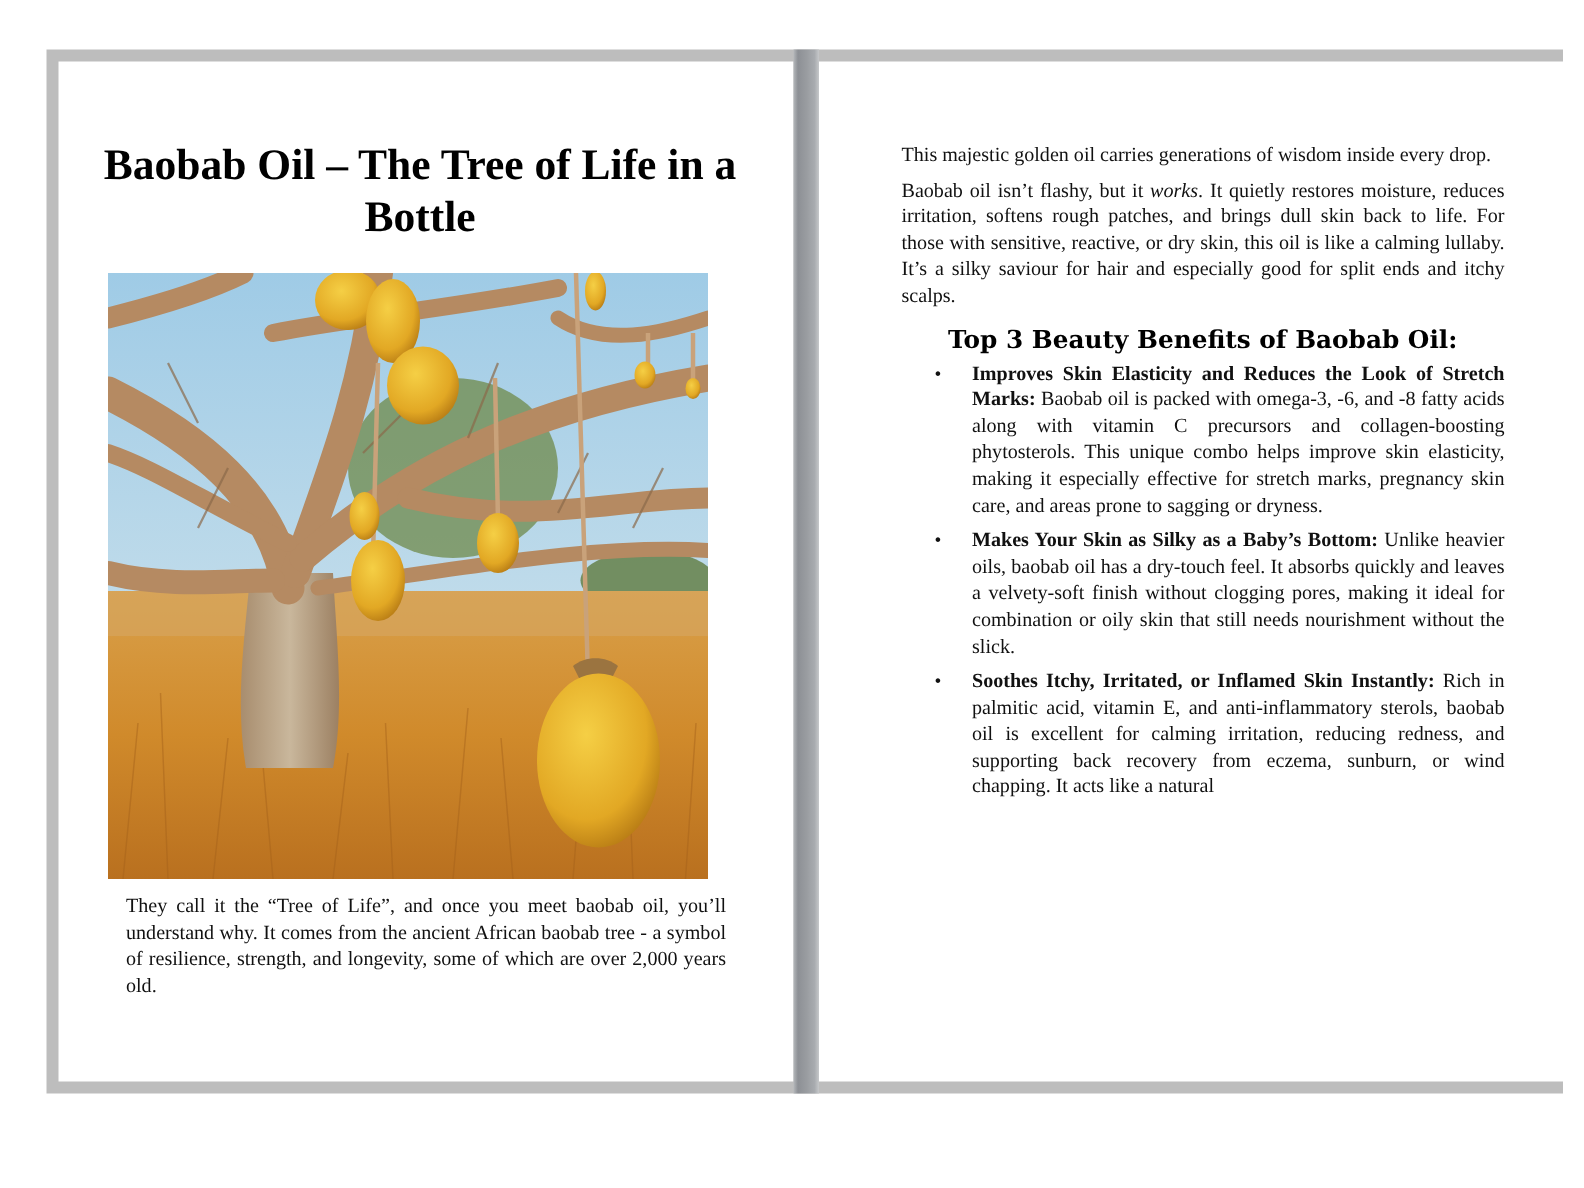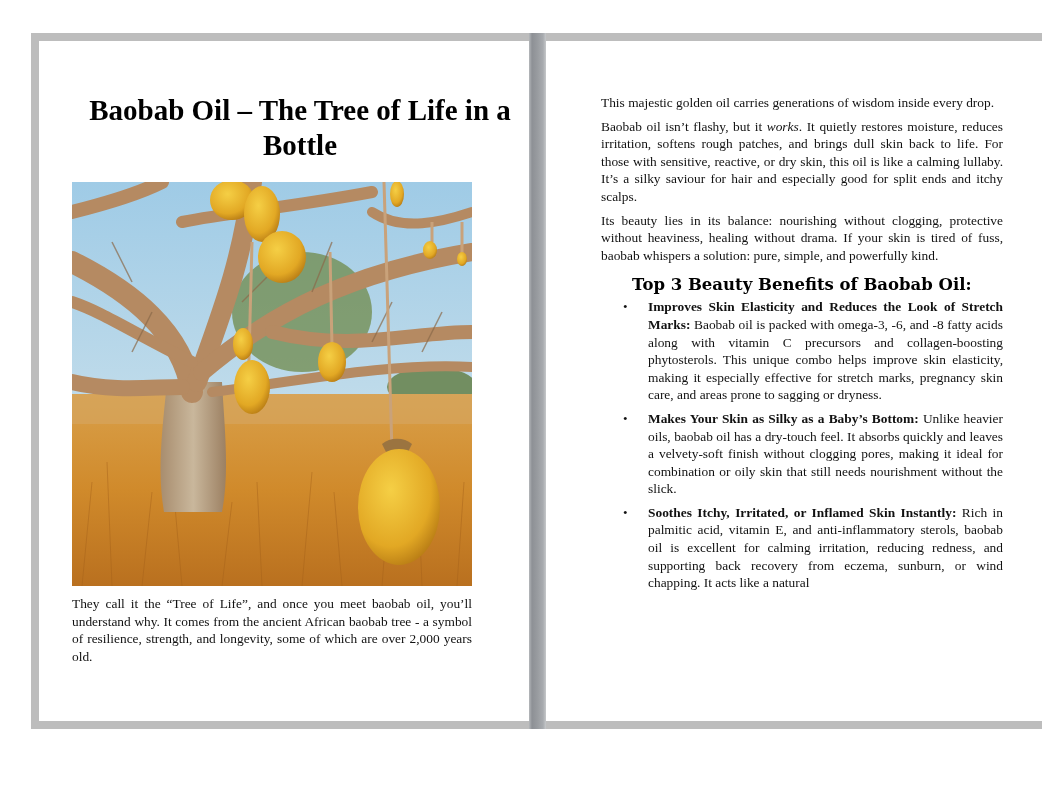--- a/index.html
+++ b/index.html
@@ -16,32 +16,32 @@
     }
     .page-left { left: 8px; width: 490px; }
     .page-right { left: 515px; width: 508px; }
     .gutter {
       position: absolute; left: 498px; top: 0; width: 17px; height: 696px;
       background: linear-gradient(to right, #b5b8bb 0px, #8d9095 3px, #9a9da1 9px, #a8abaf 14px, #c6c8ca 17px);
     }
     .title {
       position: absolute; left: 0; top: 52px; width: 482px; margin: 0;
       text-align: center; font-weight: bold; font-size: 29px; line-height: 35px;
-      font-family: "Liberation Serif", serif; color: #000; padding-left: 20px;
+      font-family: "Liberation Serif", serif; color: #000;
     }
     .photo {
       position: absolute; left: 33px; top: 141px; width: 400px; height: 404px; overflow: hidden;
       background: linear-gradient(#a7cfe6 0%, #cbe3ee 45%, #e3e6e0 52%, #d99b3f 56%, #cf8a2d 100%);
     }
     .photo svg { display: block; }
     .body-text {
       font-size: 13.4px; line-height: 17.6px; text-align: justify; margin: 0;
       font-family: "Liberation Serif", serif; color: #111;
     }
-    .left-para { position: absolute; left: 33px; top: 554px; width: 400px; }
+    .left-para { position: absolute; left: 45px; top: 554px; width: 400px; }
     .right-col { position: absolute; left: 55px; top: 53px; width: 402px; }
     .right-col .body-text { margin-bottom: 6px; }
     .section-heading {
       font-family: "DejaVu Serif", serif; font-weight: bold; font-size: 16.5px;
       line-height: 22px; margin: 10px 0 2px 31px; color: #000;
     }
     ul.benefits { list-style: none; padding: 0; margin: 0; }
     ul.benefits li { position: relative; padding-left: 47px; }
     ul.benefits li .bullet {
       position: absolute; left: 22px; top: 0; font-size: 13px; line-height: 17.6px;
@@ -147,21 +147,20 @@
 
     <p class="body-text left-para">They call it the “Tree of Life”, and once you meet baobab oil, you’ll understand why. It comes from the ancient African baobab tree - a symbol of resilience, strength, and longevity, some of which are over 2,000 years old.</p>
   </div>
 
   <div class="gutter"></div>
 
   <div class="page page-right">
     <div class="right-col">
       <p class="body-text">This majestic golden oil carries generations of wisdom inside every drop.</p>
       <p class="body-text"><span>Baobab oil isn’t flashy, but it </span><i>works</i><span>. It quietly restores moisture, reduces irritation, softens rough patches, and brings dull skin back to life. For those with sensitive, reactive, or dry skin, this oil is like a calming lullaby. It’s a silky saviour for hair and especially good for split ends and itchy scalps.</span></p>
-      <p class="body-text">Its beauty lies in its balance: nourishing without clogging, protective without heaviness, healing without drama. If your skin is tired of fuss, baobab whispers a solution: pure, simple, and powerfully kind.</p>
 
       <h2 class="section-heading">Top 3 Beauty Benefits of Baobab Oil:</h2>
 
       <ul class="benefits">
         <li class="body-text">
           <span class="bullet">•</span>
           <b>Improves Skin Elasticity and Reduces the Look of Stretch Marks:</b><span> Baobab oil is packed with omega-3, -6, and -8 fatty acids along with vitamin C precursors and collagen-boosting phytosterols. This unique combo helps improve skin elasticity, making it especially effective for stretch marks, pregnancy skin care, and areas prone to sagging or dryness.</span>
         </li>
         <li class="body-text">
           <span class="bullet">•</span>

